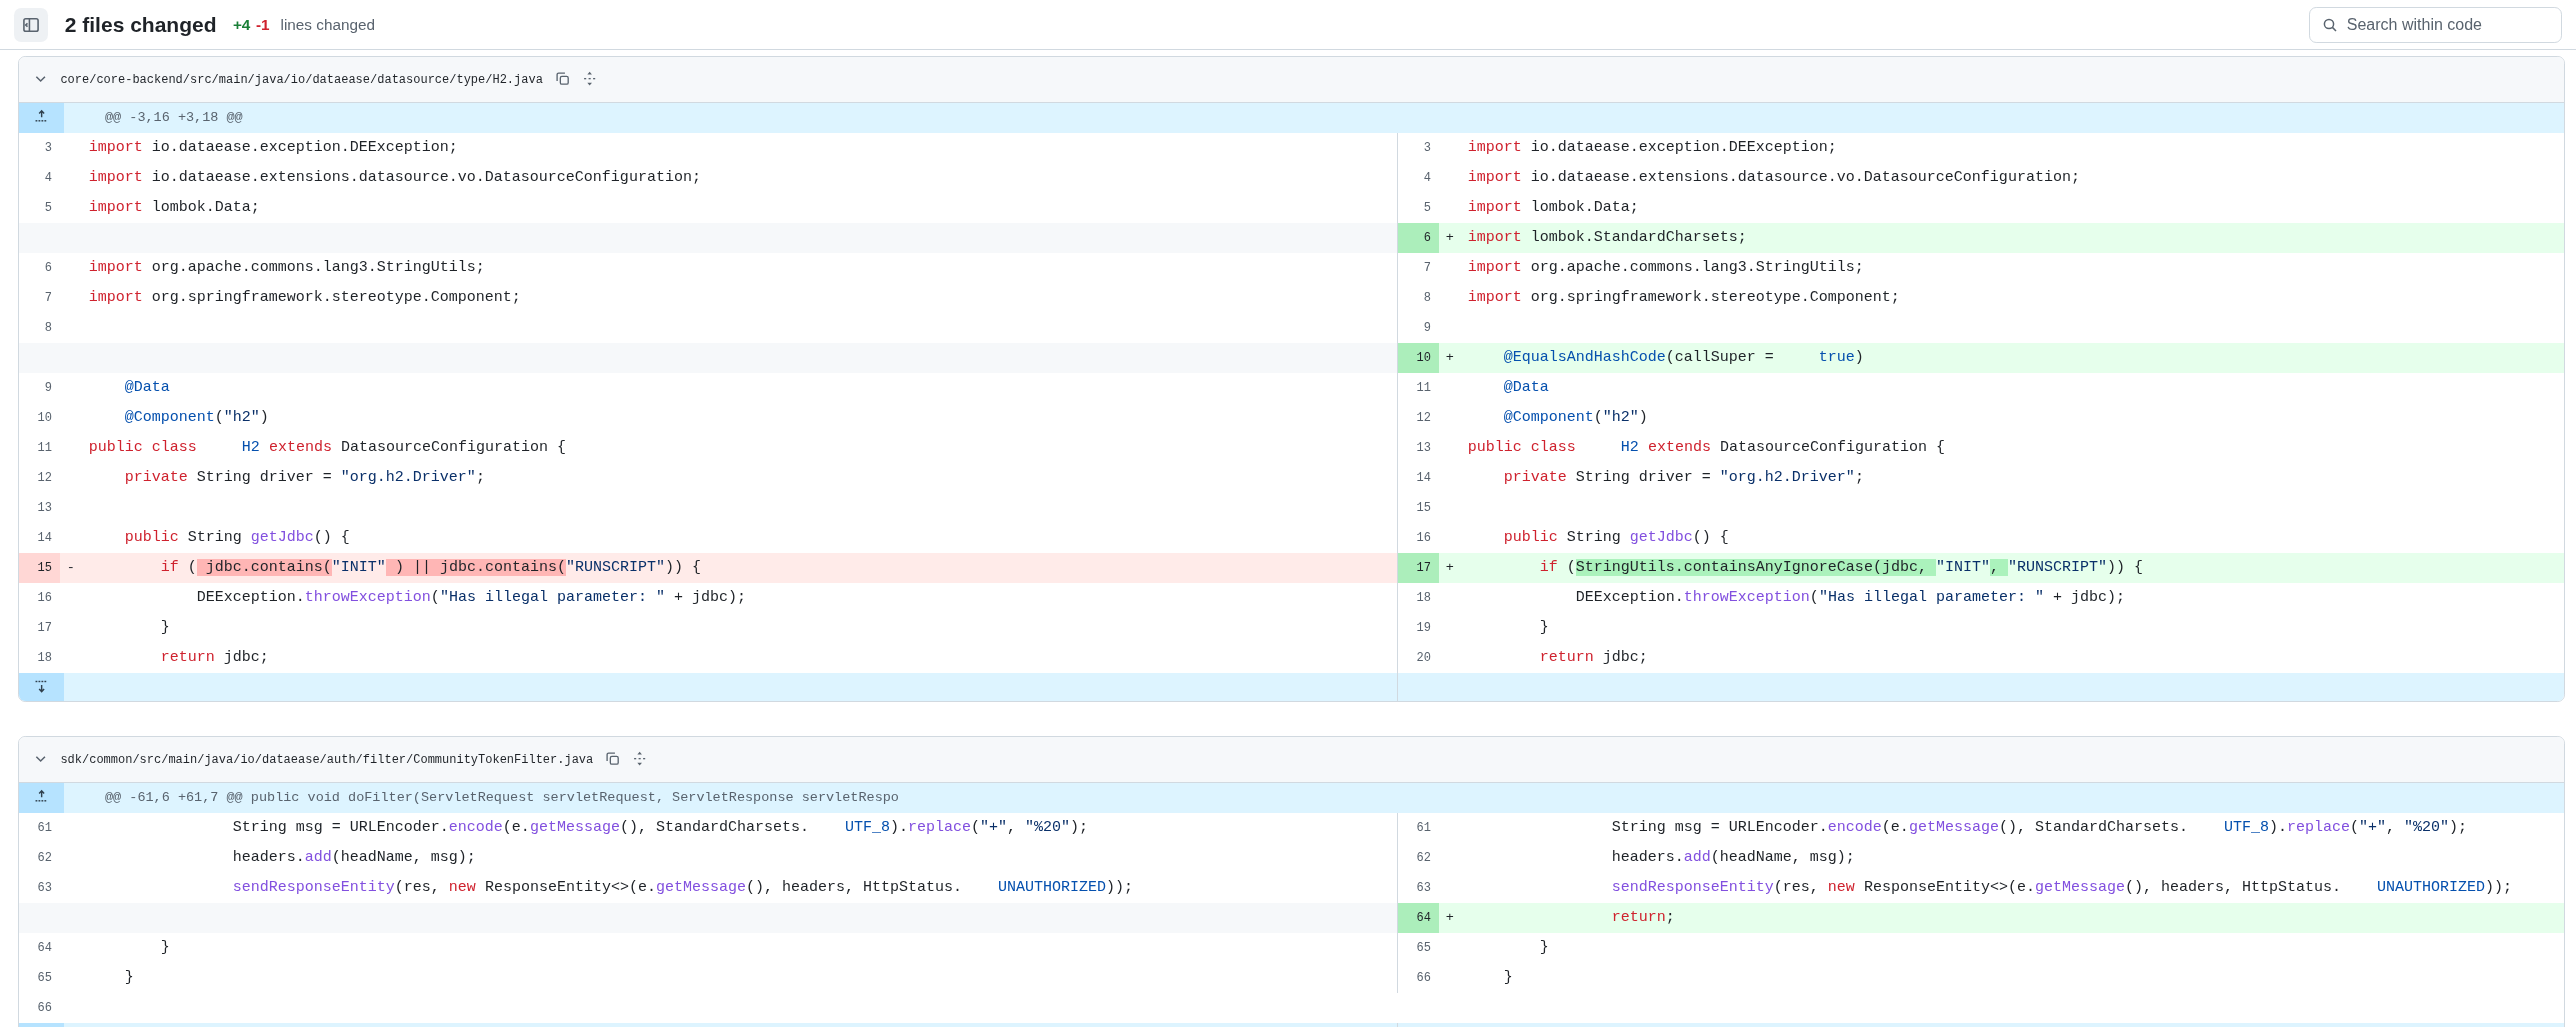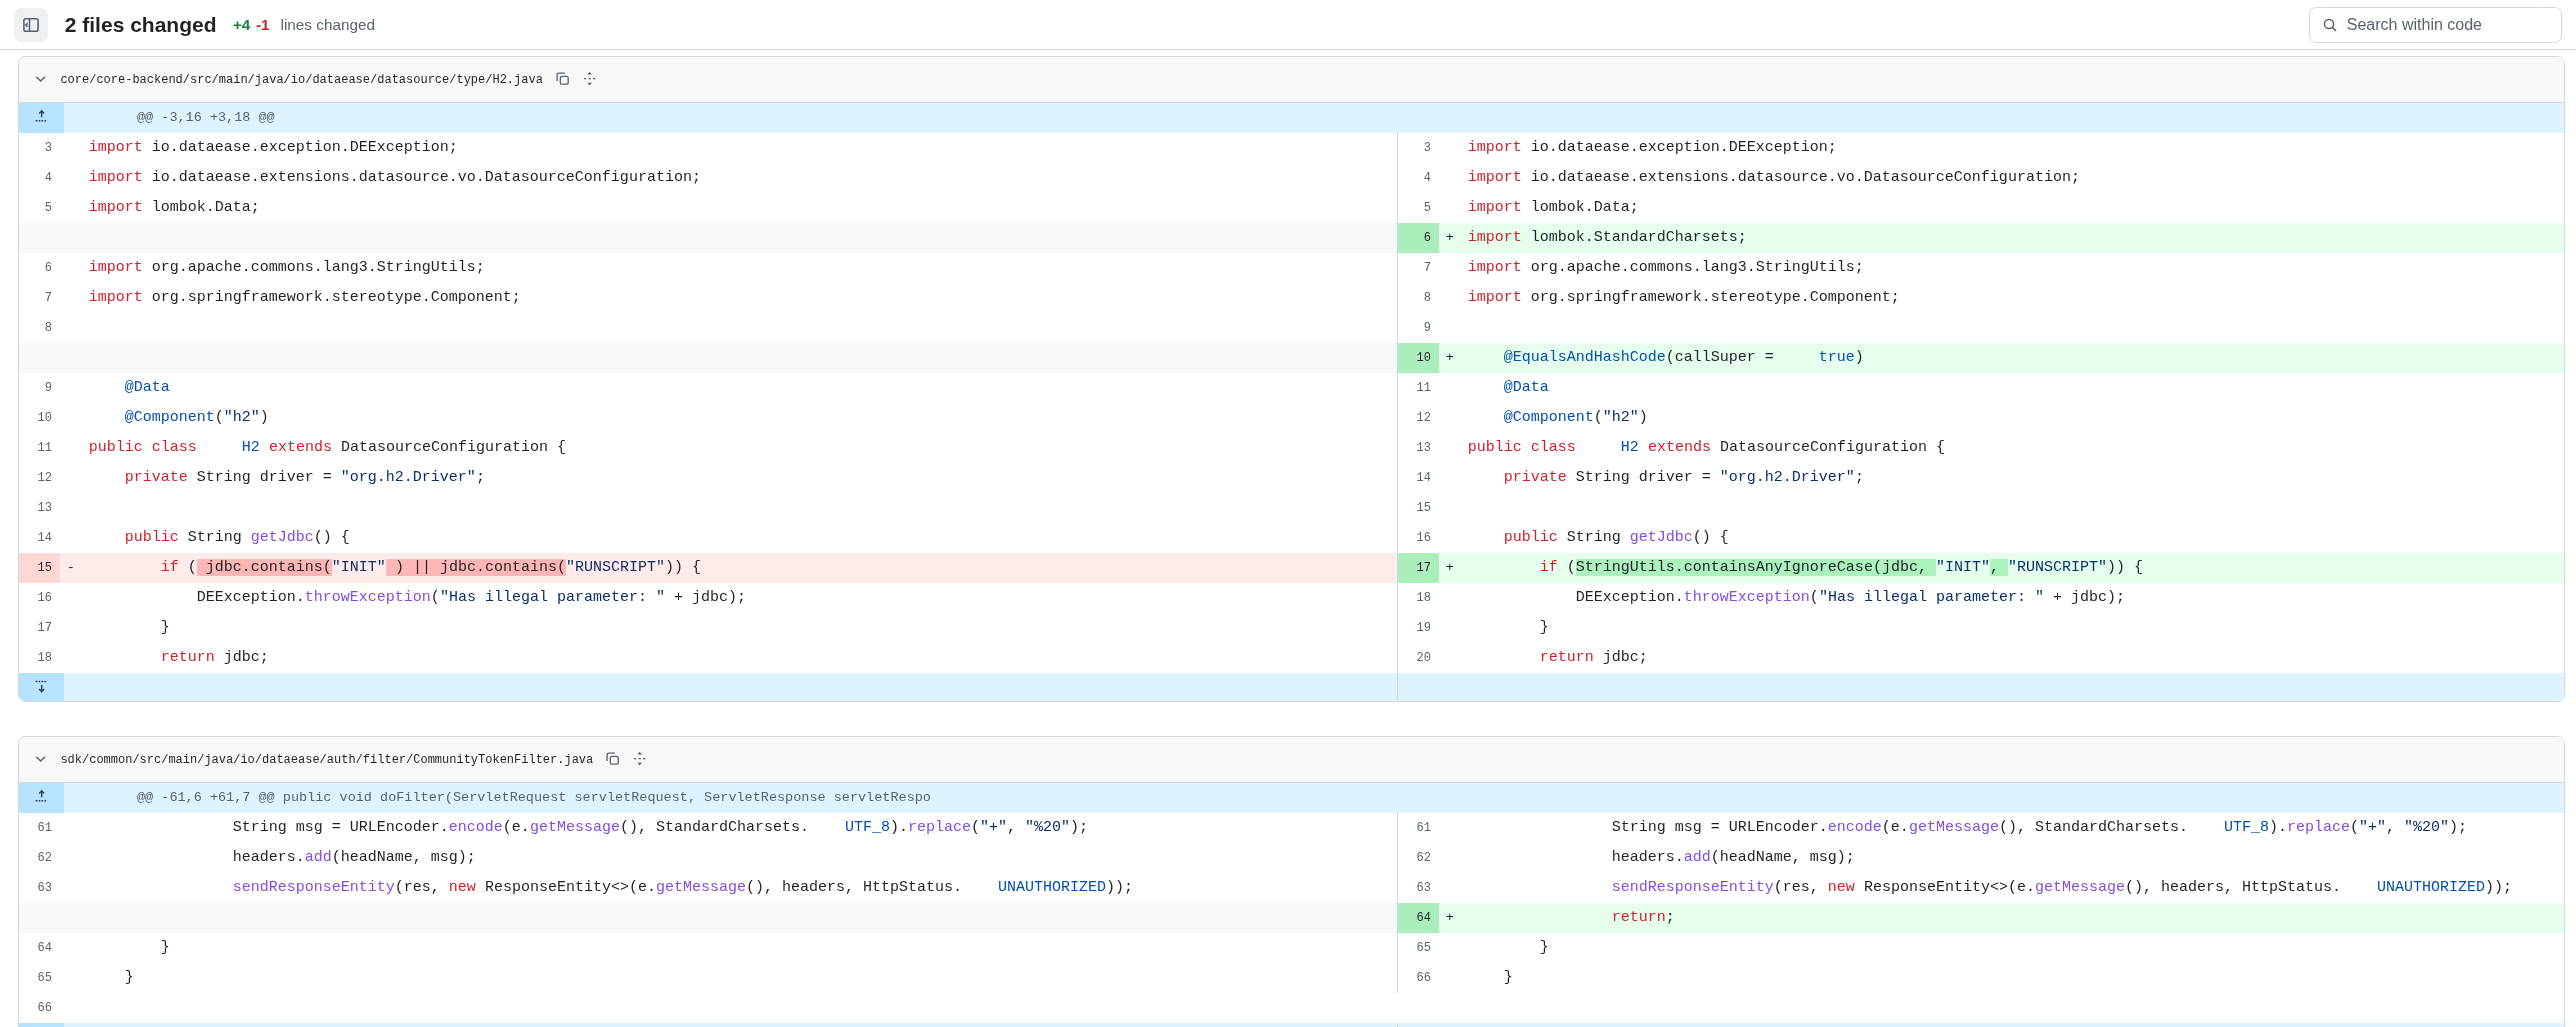--- a/index.html
+++ b/index.html
@@ -35,21 +35,21 @@
   }
   .file + .file{margin-top:34px;}
   .fhead{
     height:45px;background:#f6f8fa;border-bottom:0.9px solid #d1d9e0;
     display:flex;align-items:center;gap:11.7px;padding:0 14.4px;
   }
   .chev{border:none;background:transparent;padding:0;color:#59636e;cursor:pointer;display:flex;}
   .fpath{font-family:"Liberation Mono",monospace;font-size:12px;color:#1f2328;}
   .fbtn{border:none;background:transparent;padding:0;color:#59636e;cursor:pointer;display:flex;}
   
-  .hunk{display:flex;height:30px;background:#ddf4ff;align-items:stretch;gap:32px;}
+  .hunk{display:flex;height:30px;background:#ddf4ff;align-items:stretch;}
   .exp{
     width:45px;flex:none;background:#b6e3ff;display:flex;align-items:center;justify-content:center;
     cursor:pointer;color:#30404d;border:none;padding:0;
   }
   .htext{
     font-family:"Liberation Mono",monospace;font-size:13.5px;color:#59636e;
     line-height:30px;padding-left:41px;white-space:pre;overflow:hidden;
   }
   .row{display:flex;height:30px;}
   .side{display:flex;overflow:hidden;}

